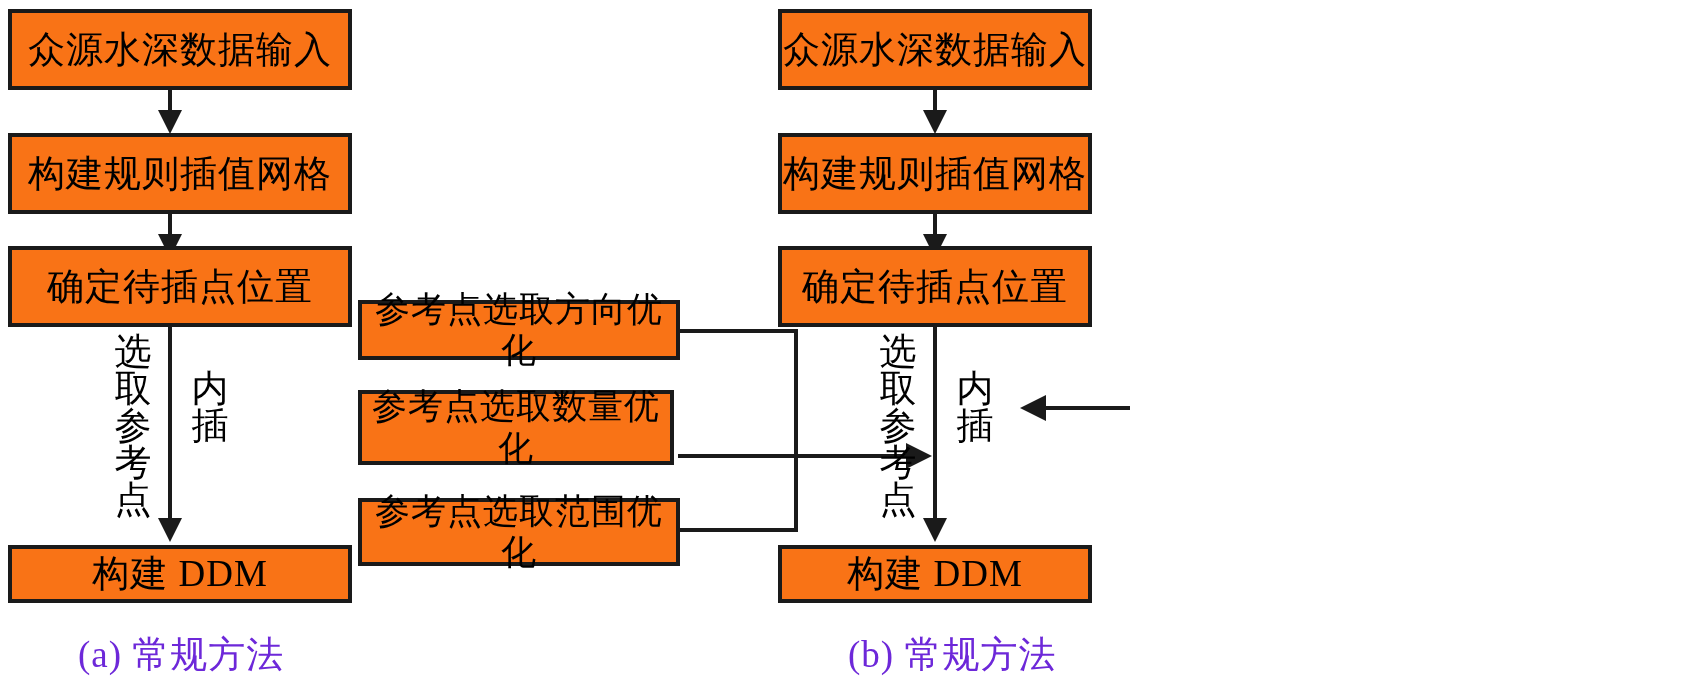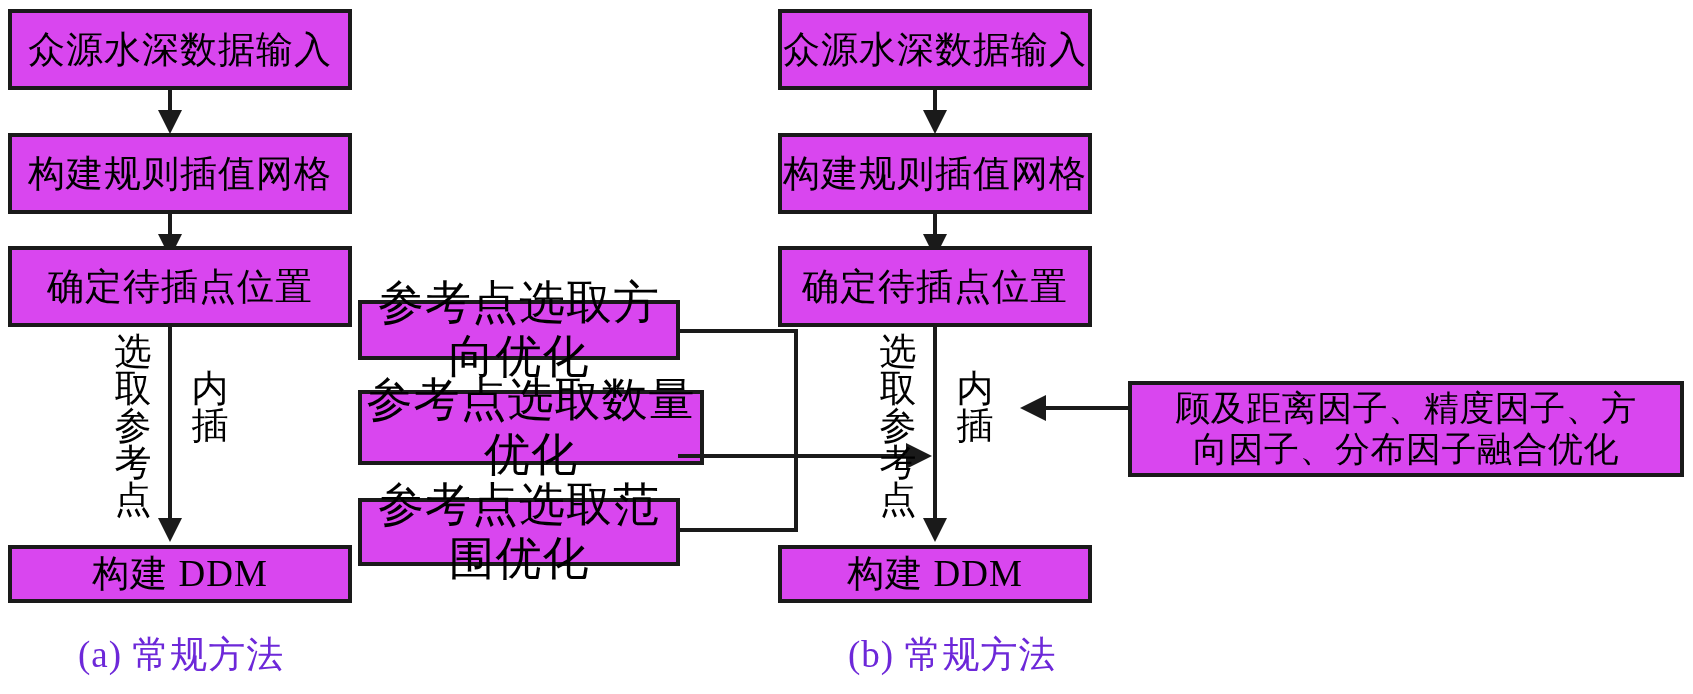--- a/index.html
+++ b/index.html
@@ -15,32 +15,32 @@
     position: relative;
     width: 1693px;
     height: 694px;
     background: #ffffff;
     overflow: hidden;
   }
   .box {
     position: absolute;
     box-sizing: border-box;
     border: 4px solid #1a1a1a;
-    background: #d946ef;
+    background: #f97316;
     display: flex;
     align-items: center;
     justify-content: center;
     text-align: center;
     line-height: 1.18;
     letter-spacing: 1px;
     color: #000000;
   }
   .box .txt { display: block; }
   .b-main   { font-size: 37px; }
-  .b-mid    { font-size: 46px; }
+  .b-mid    { font-size: 35px; }
   .b-right  { font-size: 35px; letter-spacing: 0.5px; }
   .vline {
     position: absolute;
     background: #1a1a1a;
     width: 4px;
   }
   .hline {
     position: absolute;
     background: #1a1a1a;
     height: 4px;
@@ -124,21 +124,21 @@
 
   <div class="box b-main" style="left:8px; top:545px; width:344px; height:58px;">
     <span class="txt">构建 DDM</span>
   </div>
 
   <div class="caption" style="left:78px; top:630px;">(a) 常规方法</div>
 
   <div class="box b-mid" style="left:358px; top:300px; width:322px; height:60px;">
     <span class="txt">参考点选取方向优化</span>
   </div>
-  <div class="box b-mid" style="left:358px; top:390px; width:346px; height:75px;">
+  <div class="box b-mid" style="left:358px; top:390px; width:316px; height:75px;">
     <span class="txt">参考点选取数量优化</span>
   </div>
   <div class="box b-mid" style="left:358px; top:498px; width:322px; height:68px;">
     <span class="txt">参考点选取范围优化</span>
   </div>
 
   <div class="hline" style="left:678px; top:329px; width:120px;"></div>
   <div class="hline" style="left:678px; top:454px; width:120px;"></div>
   <div class="hline" style="left:678px; top:528px; width:120px;"></div>
   <div class="vline" style="left:794px; top:329px; height:203px;"></div>
@@ -175,20 +175,16 @@
     <span>内</span>
     <span>插</span>
   </div>
 
   <div class="box b-main" style="left:778px; top:545px; width:314px; height:58px;">
     <span class="txt">构建 DDM</span>
   </div>
 
   <div class="caption" style="left:848px; top:630px;">(b) 常规方法</div>
 
-  <div class="box b-right" style="left:1128px; top:381px; width:556px; height:96px; flex-direction:column;">
-    <span class="txt">顾及距离因子、精度因子、方</span>
-    <span class="txt">向因子、分布因子融合优化</span>
-  </div>
   <div class="hline" style="left:1046px; top:406px; width:84px;"></div>
   <div class="arrow-left" style="left:1020px; top:395px;"></div>
 
 </div>
 
 </body></html>

